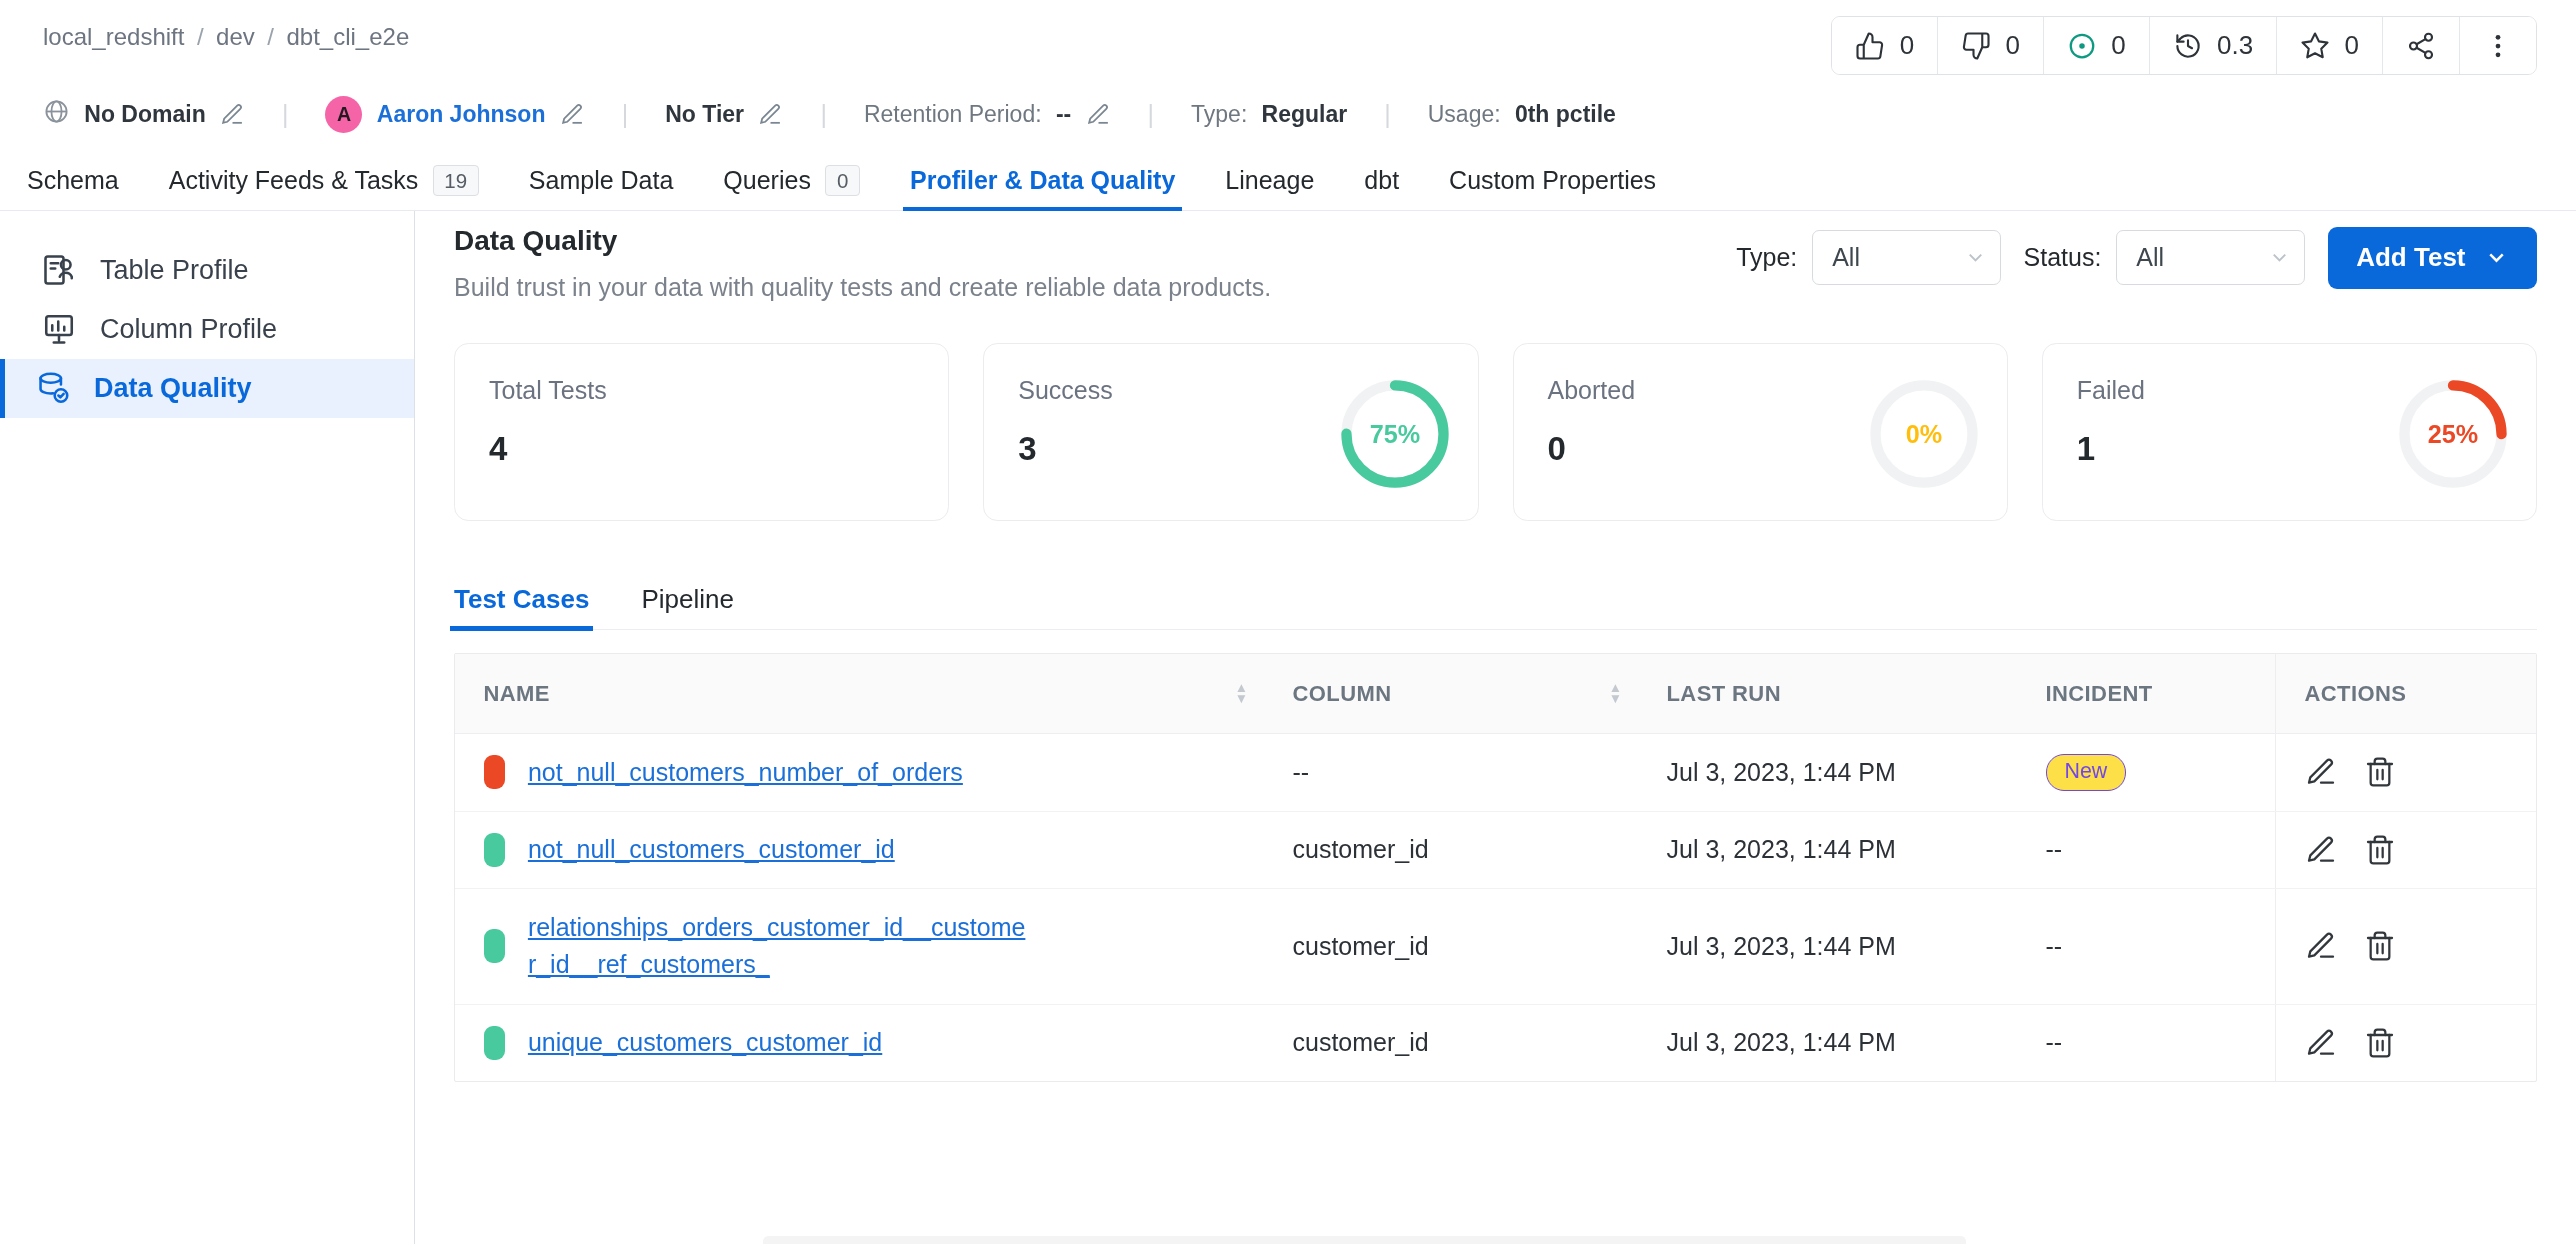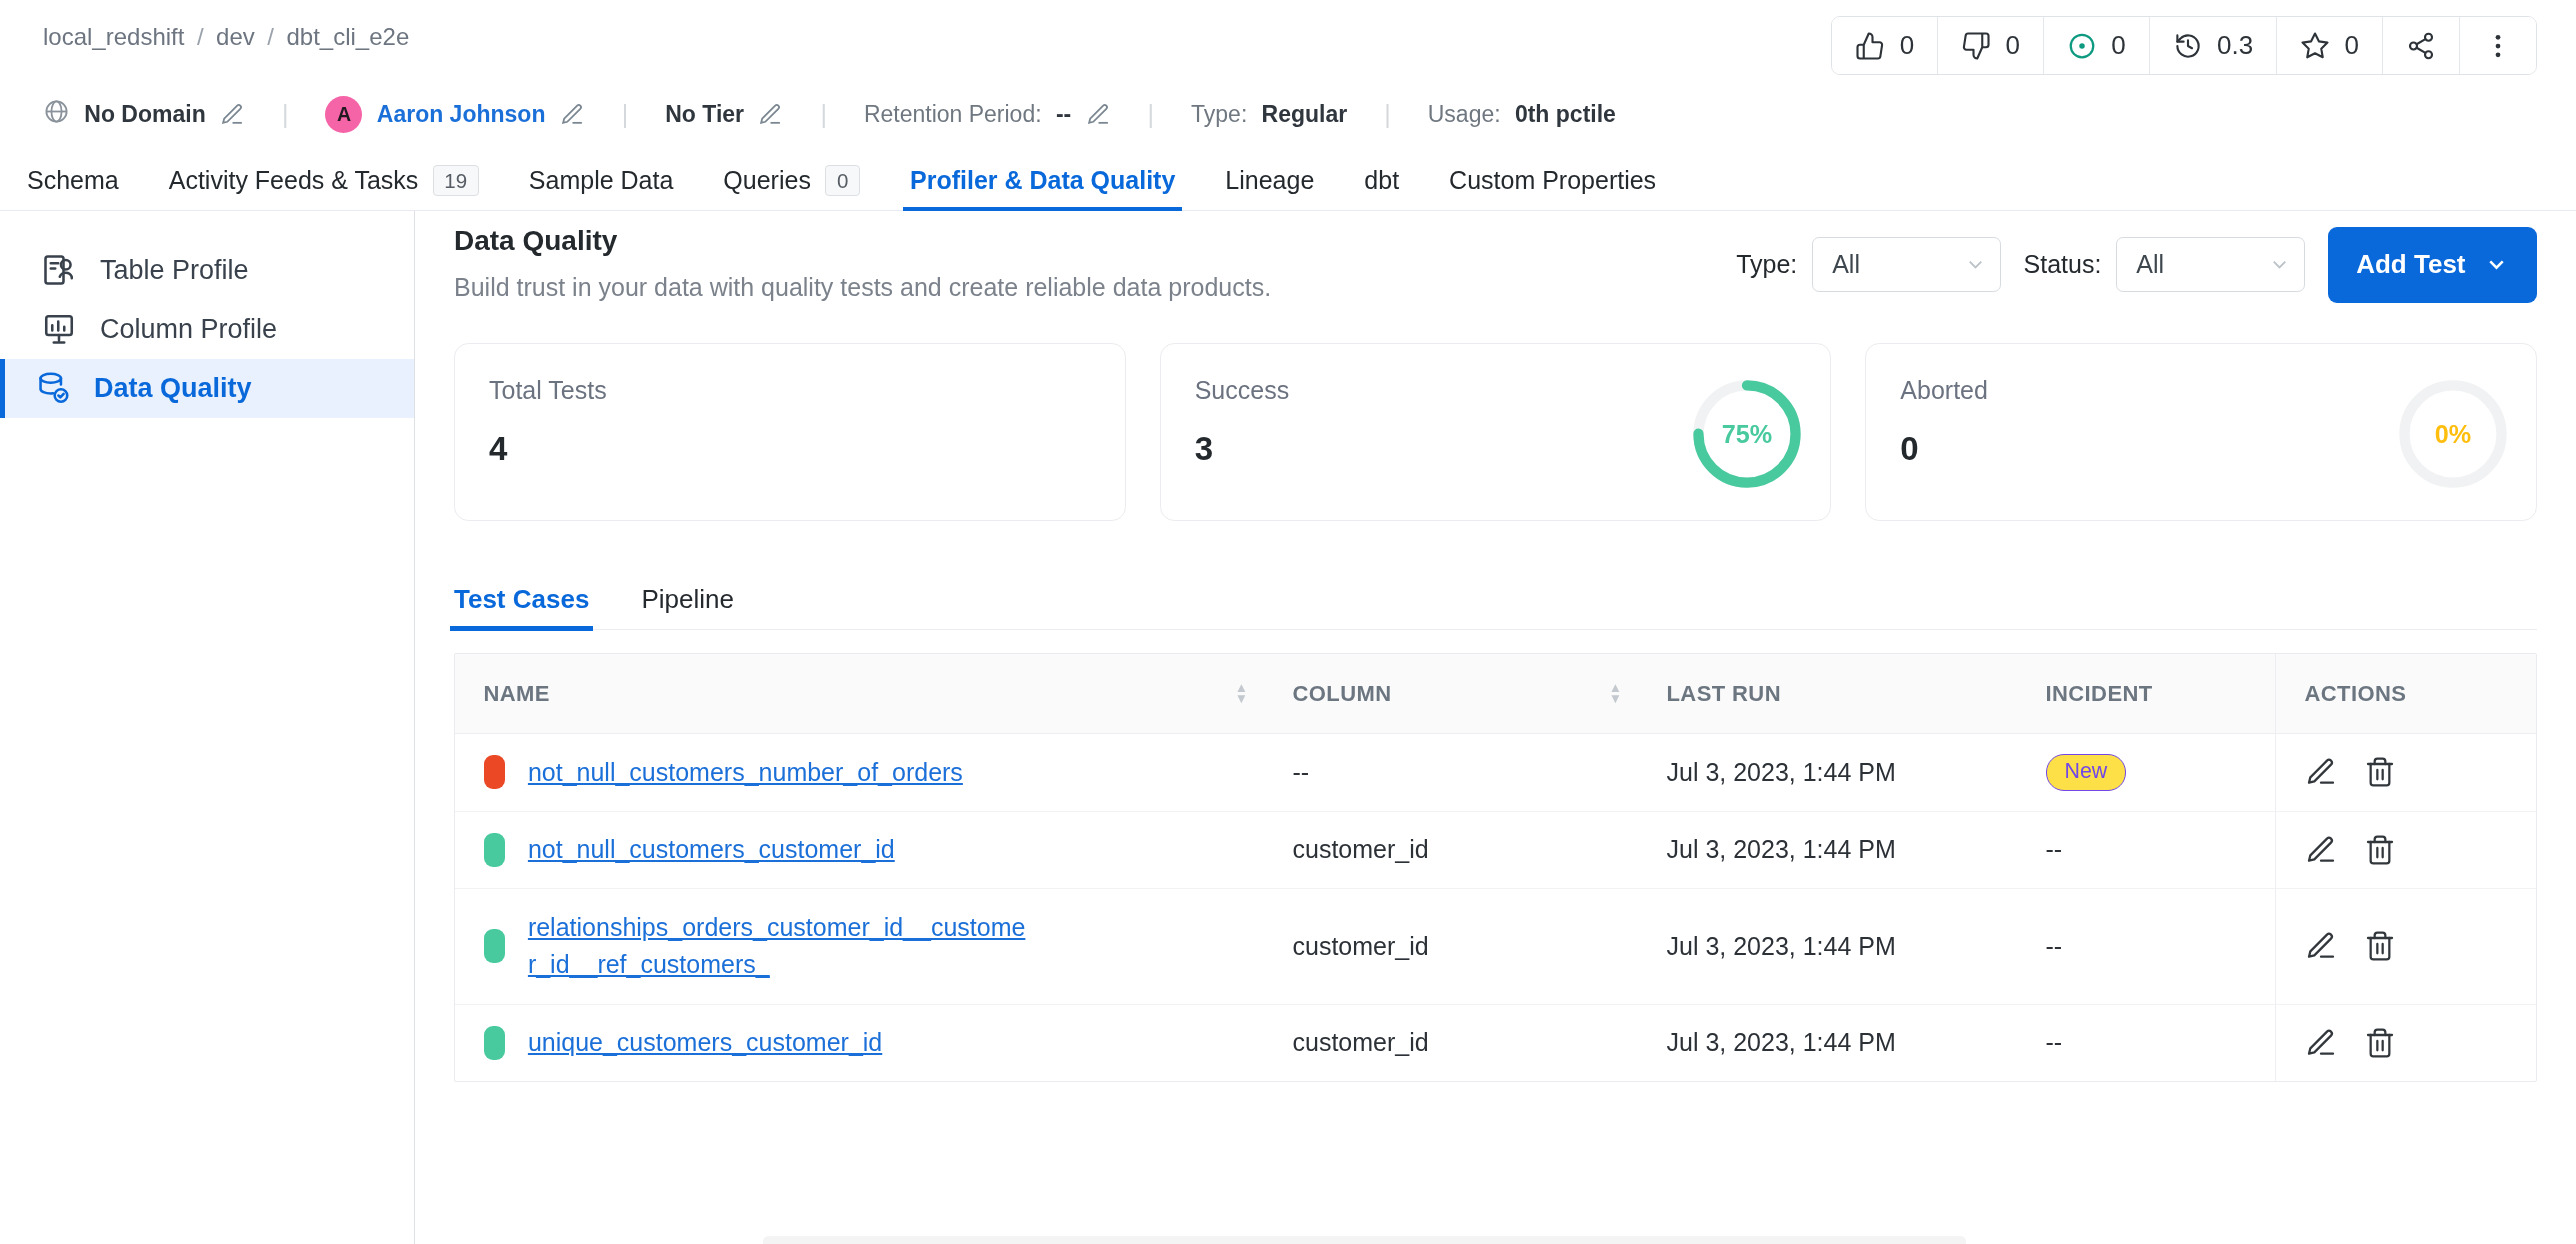--- a/index.html
+++ b/index.html
@@ -56,21 +56,21 @@
   .main { flex:1; padding:14.3px 39px 0 39px; position:relative; min-width:0; }
 
   .panel-head { display:flex; justify-content:space-between; align-items:flex-start; }
   .panel-title { font-size:28px; font-weight:700; color:#24292e; margin:0; }
   .panel-desc { margin:12.5px 0 0 0; font-size:25px; color:#7b828b; max-width:847px; line-height:1.5; }
   .filters { display:flex; align-items:center; gap:23px; padding-top:1.8px; }
   .filter { display:flex; align-items:center; gap:14.3px; font-size:25px; color:#24292e; }
   .select-box { width:189px; height:55px; border:1.8px solid #d7dbdf; border-radius:7.1px; display:flex; align-items:center; background:#fff; cursor:pointer; font-size:25px; color:#3f474e; }
   .select-box .val { padding-left:19.6px; }
   .select-box svg { width:23px; height:23px; margin-left:auto; margin-right:12.5px; color:#bcc3c9; }
-  .btn-primary { height:76px; background:#0968da; border:none; border-radius:9px; color:#fff; font-size:26px; font-weight:600; display:flex; align-items:center; gap:18px; padding:0 28.5px; cursor:pointer; font-family:inherit; }
+  .btn-primary { height:62px; background:#0968da; border:none; border-radius:9px; color:#fff; font-size:26px; font-weight:600; display:flex; align-items:center; gap:18px; padding:0 28.5px; cursor:pointer; font-family:inherit; }
   .btn-primary svg { width:25px; height:25px; }
 
   
   .cards { display:flex; gap:34px; margin-top:36px; }
   .card { flex:1; height:178px; border:1.8px solid #ececf0; border-radius:14.3px; padding:32px 34px; position:relative; background:#fff; }
   .card-label { font-size:25px; color:#6b7280; }
   .card-value { font-size:33px; font-weight:700; color:#24292e; margin-top:25px; }
   .ring { position:absolute; right:27px; top:34px; width:112px; height:112px; }
 
   
@@ -372,20 +372,29 @@
             </svg>
   </div>
   <div class="card">
     <div class="card-label">Aborted</div>
     <div class="card-value">0</div>
     <svg class="ring" viewBox="0 0 120 120">
     <circle cx="60" cy="60" r="52" fill="none" stroke="#f1f2f3" stroke-width="11"></circle>
     <text x="60" y="63" text-anchor="middle" dominant-baseline="middle" font-size="27" font-weight="700" fill="#ffbe0e" font-family="Liberation Sans, sans-serif">0%</text>
             </svg>
   </div>
+  <div class="card">
+    <div class="card-label">Failed</div>
+    <div class="card-value">1</div>
+    <svg class="ring" viewBox="0 0 120 120">
+    <circle cx="60" cy="60" r="52" fill="none" stroke="#f1f2f3" stroke-width="11"></circle>
+              <circle cx="60" cy="60" r="52" fill="none" stroke="#eb4826" stroke-width="11" stroke-linecap="round" stroke-dasharray="81.7 326.7" transform="rotate(-90 60 60)"></circle>
+    <text x="60" y="63" text-anchor="middle" dominant-baseline="middle" font-size="27" font-weight="700" fill="#eb4826" font-family="Liberation Sans, sans-serif">25%</text>
+            </svg>
+  </div>
         </div>
 
       <div class="subtabs" id="subtabs">
   <div class="subtab active">
     <span>Test Cases</span>
   </div>
   <div class="subtab ">
     <span>Pipeline</span>
   </div>
         </div>

